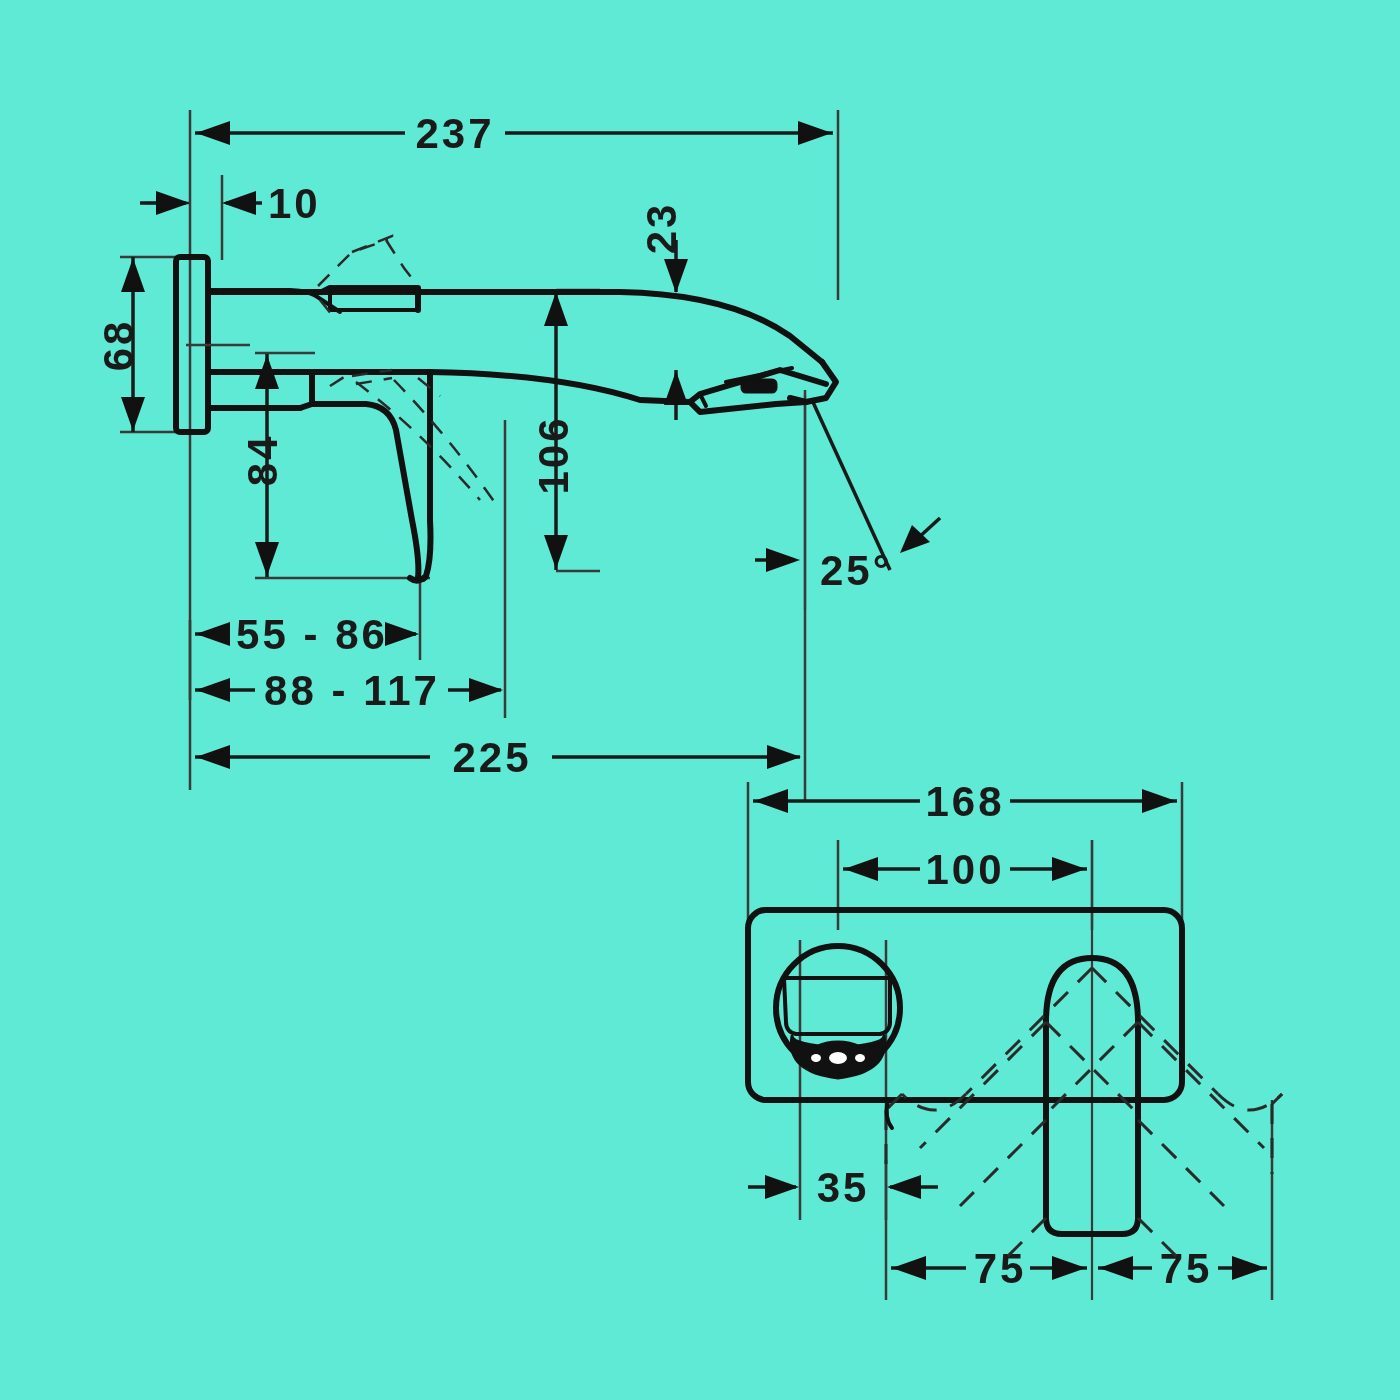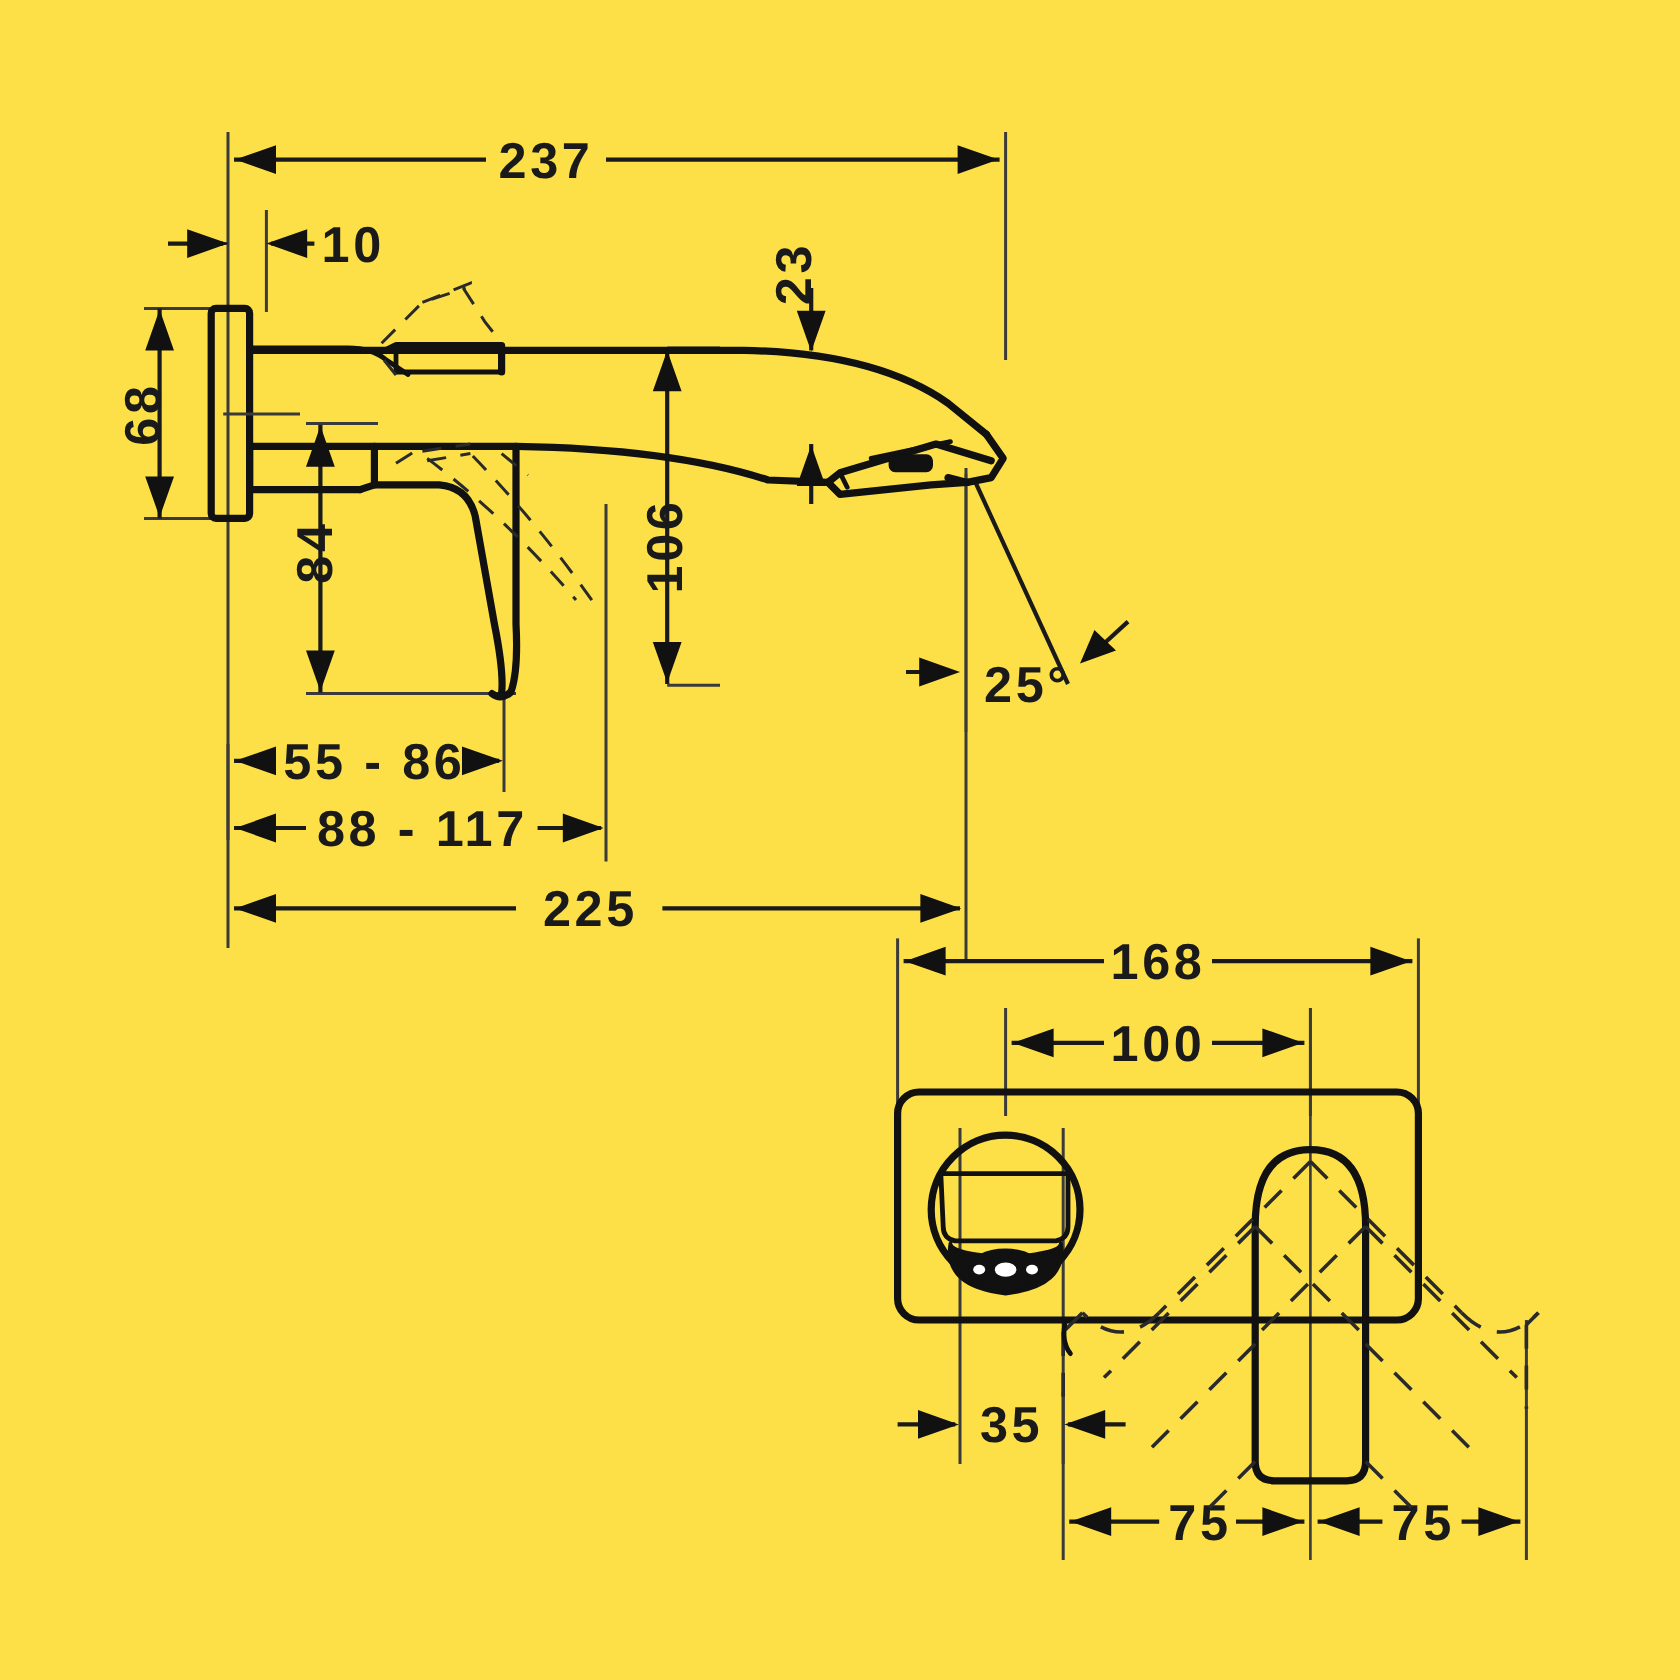--- a/index.html
+++ b/index.html
@@ -7,21 +7,21 @@
     padding: 0;
     background: #ffffff;
   }
   body {
     font-family: "Liberation Sans", sans-serif;
   }
   #sheet {
     position: relative;
     width: 1400px;
     height: 1400px;
-    background: #fde047;
+    background: #5eead4;
     overflow: hidden;
   }
   #sheet svg {
     display: block;
     width: 1400px;
     height: 1400px;
   }
   text.dim {
     font-family: "Liberation Sans", sans-serif;
     font-size: 42px;

